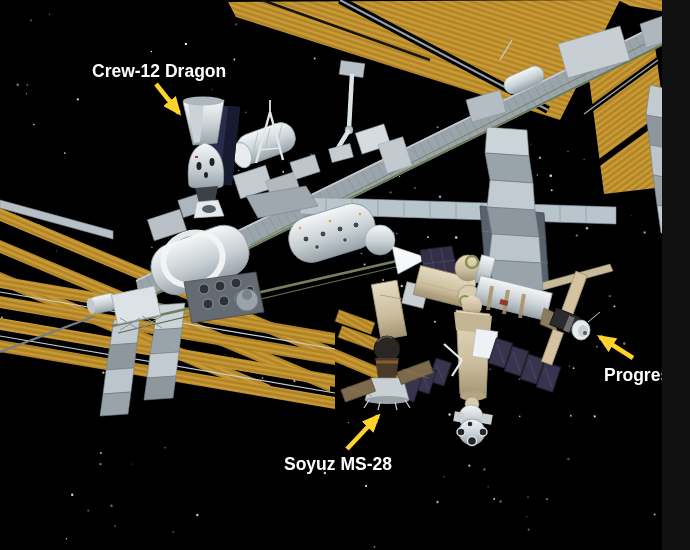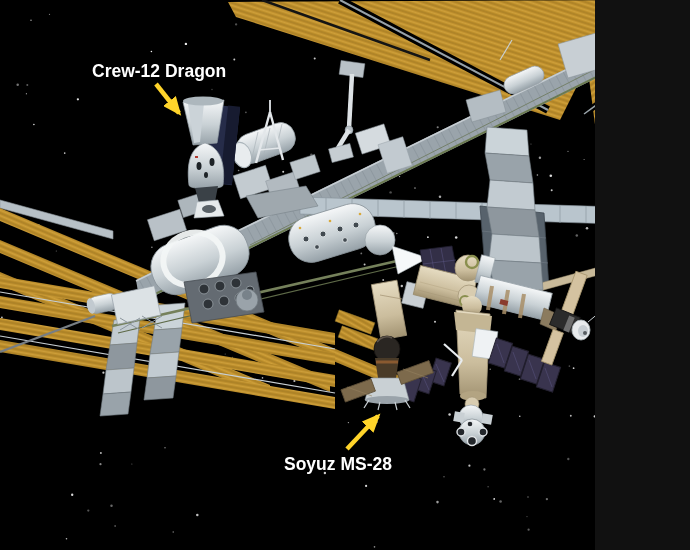--- a/index.html
+++ b/index.html
@@ -1,16 +1,16 @@
 <!DOCTYPE html>
 <html><head>
 <meta charset="utf-8">
 <style>
   html,body{margin:0;padding:0;background:#111;}
-  #stage{position:relative;width:595px;height:550px;background:#000;overflow:hidden;
+  #stage{position:relative;width:662px;height:550px;background:#000;overflow:hidden;
          font-family:"Liberation Sans",sans-serif;}
   svg{display:block;width:690px;height:550px;}
   text.ann{font-family:"Liberation Sans",sans-serif;font-weight:bold;font-size:17.5px;}
 </style>
 </head>
 <body>
 
 <div id="stage">
 <svg viewBox="0 0 690 550" xmlns="http://www.w3.org/2000/svg">
   <defs>

